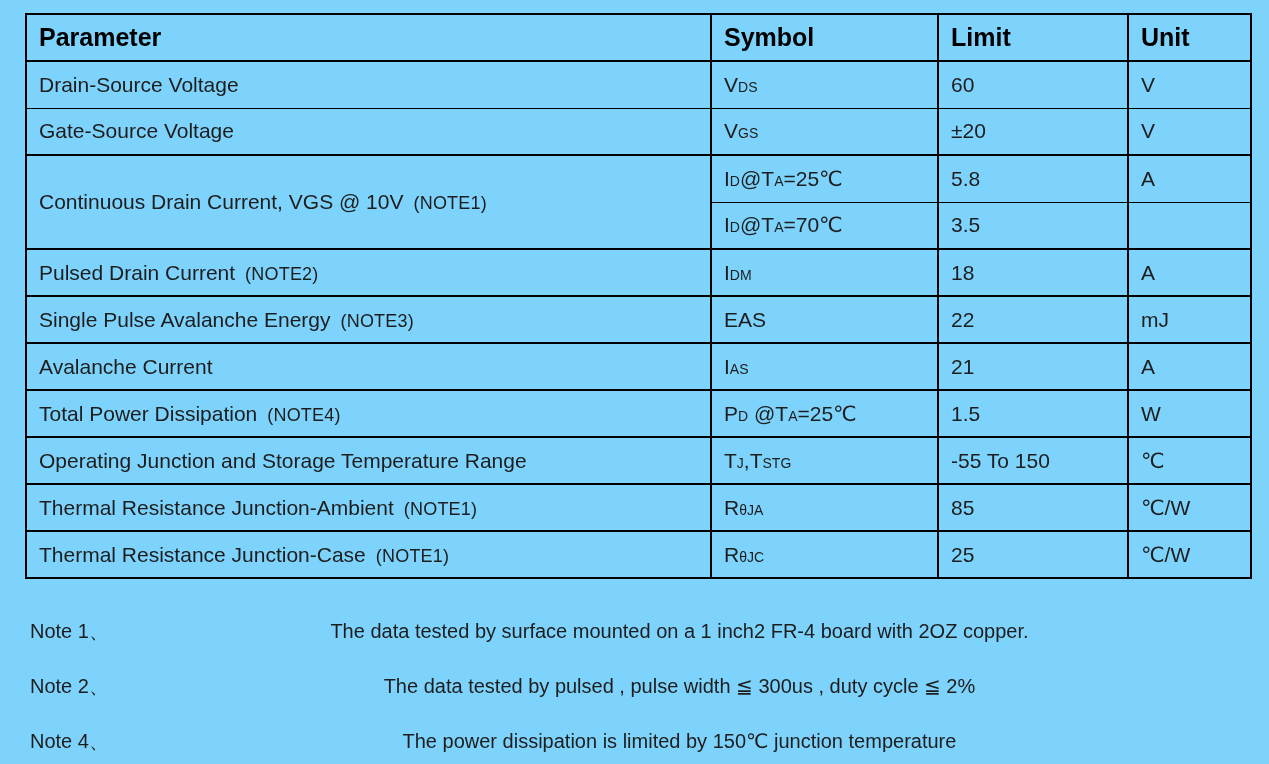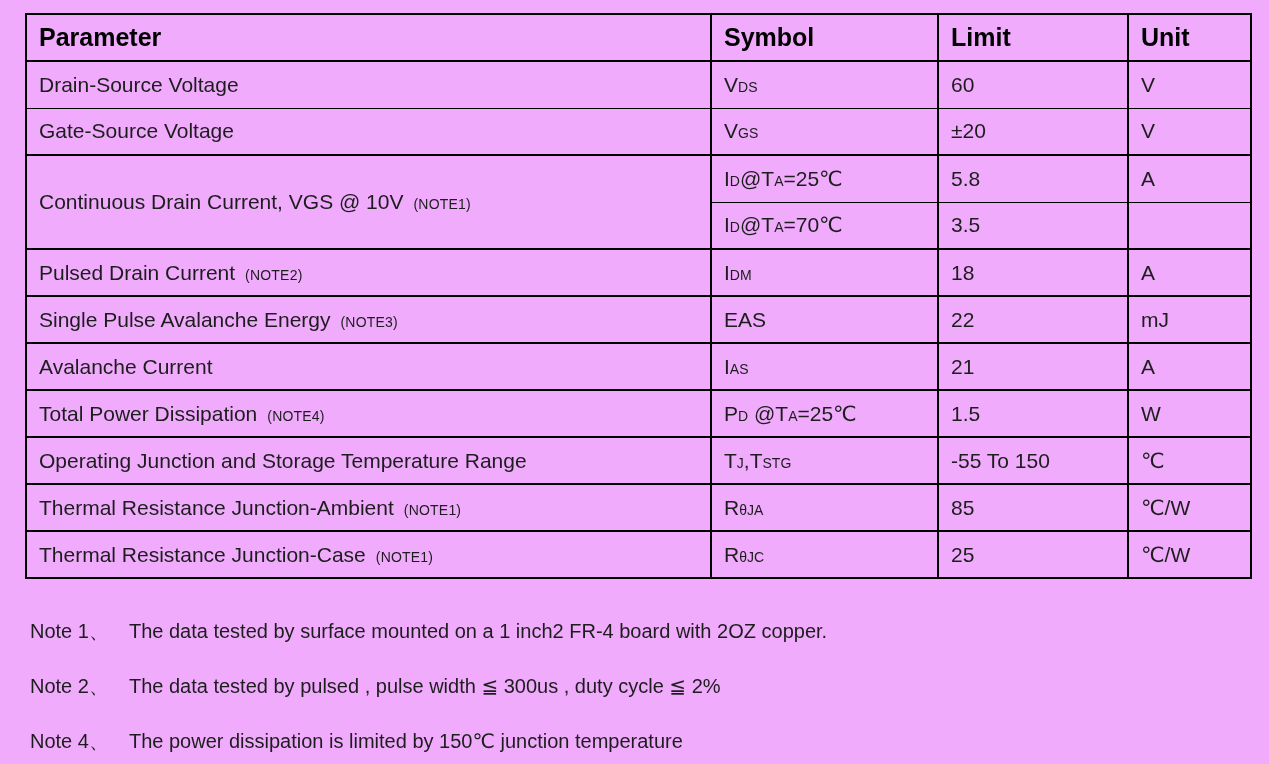--- a/index.html
+++ b/index.html
@@ -2,21 +2,21 @@
 <html><head>
 <meta charset="utf-8">
 <style>
   * { box-sizing: border-box; }
   html, body { margin: 0; padding: 0; background: #ffffff; }
   body {
     width: 1269px; height: 764px;
     font-family: "Liberation Sans", "DejaVu Sans", sans-serif;
     color: #1d1d1d;
   }
-  .page { position: relative; width: 1269px; height: 764px; background: #f0abfc; overflow: hidden; }
+  .page { position: relative; width: 1269px; height: 764px; background: #7dd3fc; overflow: hidden; }
 
   table.ratings {
     position: absolute; left: 25px; top: 13px;
     border-collapse: collapse; table-layout: fixed;
     border: 2px solid #000;
   }
   table.ratings th, table.ratings td {
     border: solid #000;
     border-width: 1px 2px;
     padding: 0 12px;
@@ -32,35 +32,35 @@
     font-weight: bold;
     color: #000;
   }
   tr.thick-top > td { border-top-width: 2px; }
 
   td.col-param { font-size: 21px; }
   td.col-symbol { font-size: 21px; }
   td.col-limit { font-size: 21px; }
   td.col-unit  { font-size: 21px; }
 
-  .note-tag { font-size: 14px; margin-left: 10px; letter-spacing: 0.2px; }
+  .note-tag { font-size: 18px; margin-left: 10px; letter-spacing: 0.2px; }
   .sym-lg { font-size: 21px; }
   .sym-sm { font-size: 14px; text-align: center; }
   .sym-bold { font-weight: normal; }
 
   .notes {
     position: absolute; left: 30px; top: 590px; width: 1200px;
   }
   .note-row {
     display: flex; align-items: baseline;
     margin-bottom: 21px;
     font-size: 20px; color: #1d1d1d; margin-top: 28px;
   }
   .note-label { flex: 0 0 auto; min-width: 66px; margin-right: 20px; }
-  .note-text { flex: 1 1 auto; white-space: nowrap; }
+  .note-text { flex: 1 1 auto; white-space: nowrap; text-align: center; }
 </style>
 </head>
 <body>
 
 <div class="page">
 
   <table class="ratings">
     <colgroup>
       <col style="width:685px">
       <col style="width:227px">

